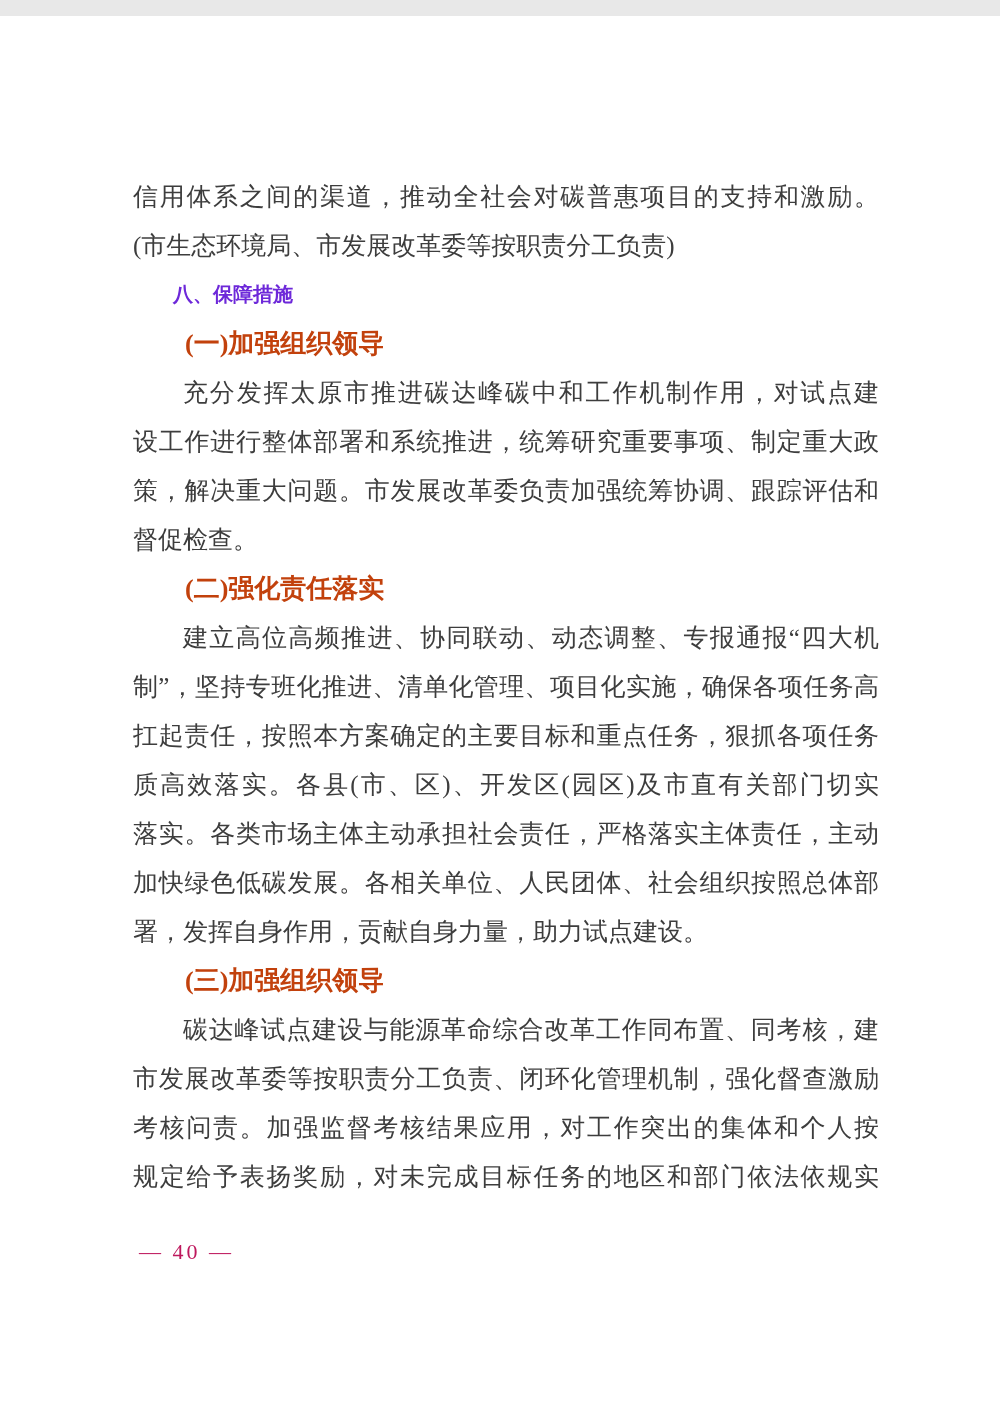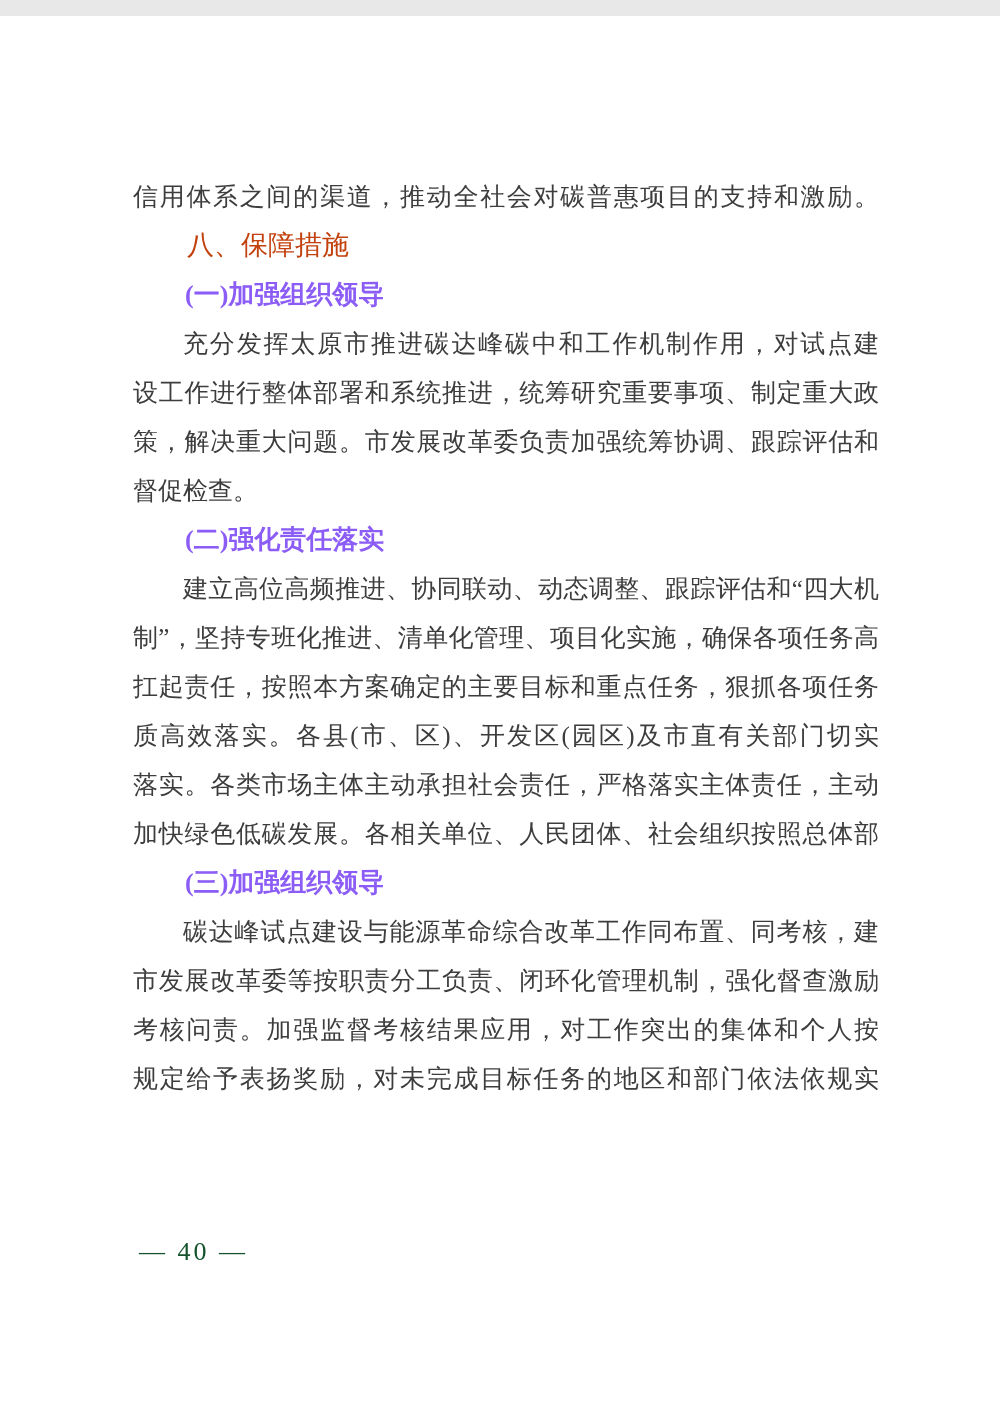--- a/index.html
+++ b/index.html
@@ -25,59 +25,61 @@
     color: #3d3d3d;
     text-align: justify;
     text-align-last: justify;
     text-justify: inter-character;
     overflow: hidden;
   }
   .line.end { text-align-last: left; }
   .line.indent { text-indent: 2em; }
   .line.h1 {
     font-family: "Liberation Sans", sans-serif;
-    font-weight: 400;
-    font-size: 27px;
-    color: #c2410c;
+    font-weight: 700;
+    font-size: 20px;
+    color: #6d28d9;
   }
   .line.h2 {
     font-weight: 700;
     font-size: 26px;
-    color: #8b5cf6;
+    color: #c2410c;
   }
   .footer {
     position: absolute;
     left: 139px;
     top: 1216px;
     height: 40px;
     line-height: 40px;
-    font-size: 26px;
-    color: #14532d;
+    font-size: 22px;
+    color: #be185d;
     letter-spacing: 3px;
   }
 </style>
 </head>
 <body>
 
 <div class="page">
   <div class="content">
     <div class="line full">信用体系之间的渠道，推动全社会对碳普惠项目的支持和激励。</div>
+    <div class="line end">(市生态环境局、市发展改革委等按职责分工负责)</div>
     <div class="line h1 end indent">八、保障措施</div>
     <div class="line h2 end indent">(一)加强组织领导</div>
     <div class="line full indent">充分发挥太原市推进碳达峰碳中和工作机制作用，对试点建</div>
     <div class="line full">设工作进行整体部署和系统推进，统筹研究重要事项、制定重大政</div>
     <div class="line full">策，解决重大问题。市发展改革委负责加强统筹协调、跟踪评估和</div>
     <div class="line end">督促检查。</div>
     <div class="line h2 end indent">(二)强化责任落实</div>
-    <div class="line full indent">建立高位高频推进、协同联动、动态调整、跟踪评估和“四大机</div>
+    <div class="line full indent">建立高位高频推进、协同联动、动态调整、专报通报“四大机</div>
     <div class="line full">制”，坚持专班化推进、清单化管理、项目化实施，确保各项任务高</div>
     <div class="line full">扛起责任，按照本方案确定的主要目标和重点任务，狠抓各项任务</div>
     <div class="line full">质高效落实。各县(市、区)、开发区(园区)及市直有关部门切实</div>
     <div class="line full">落实。各类市场主体主动承担社会责任，严格落实主体责任，主动</div>
     <div class="line full">加快绿色低碳发展。各相关单位、人民团体、社会组织按照总体部</div>
+    <div class="line end">署，发挥自身作用，贡献自身力量，助力试点建设。</div>
     <div class="line h2 end indent">(三)加强组织领导</div>
     <div class="line full indent">碳达峰试点建设与能源革命综合改革工作同布置、同考核，建</div>
     <div class="line full">市发展改革委等按职责分工负责、闭环化管理机制，强化督查激励和</div>
     <div class="line full">考核问责。加强监督考核结果应用，对工作突出的集体和个人按</div>
     <div class="line full">规定给予表扬奖励，对未完成目标任务的地区和部门依法依规实</div>
   </div>
 
   <div class="footer">— 40 —</div>
 </div>
 

